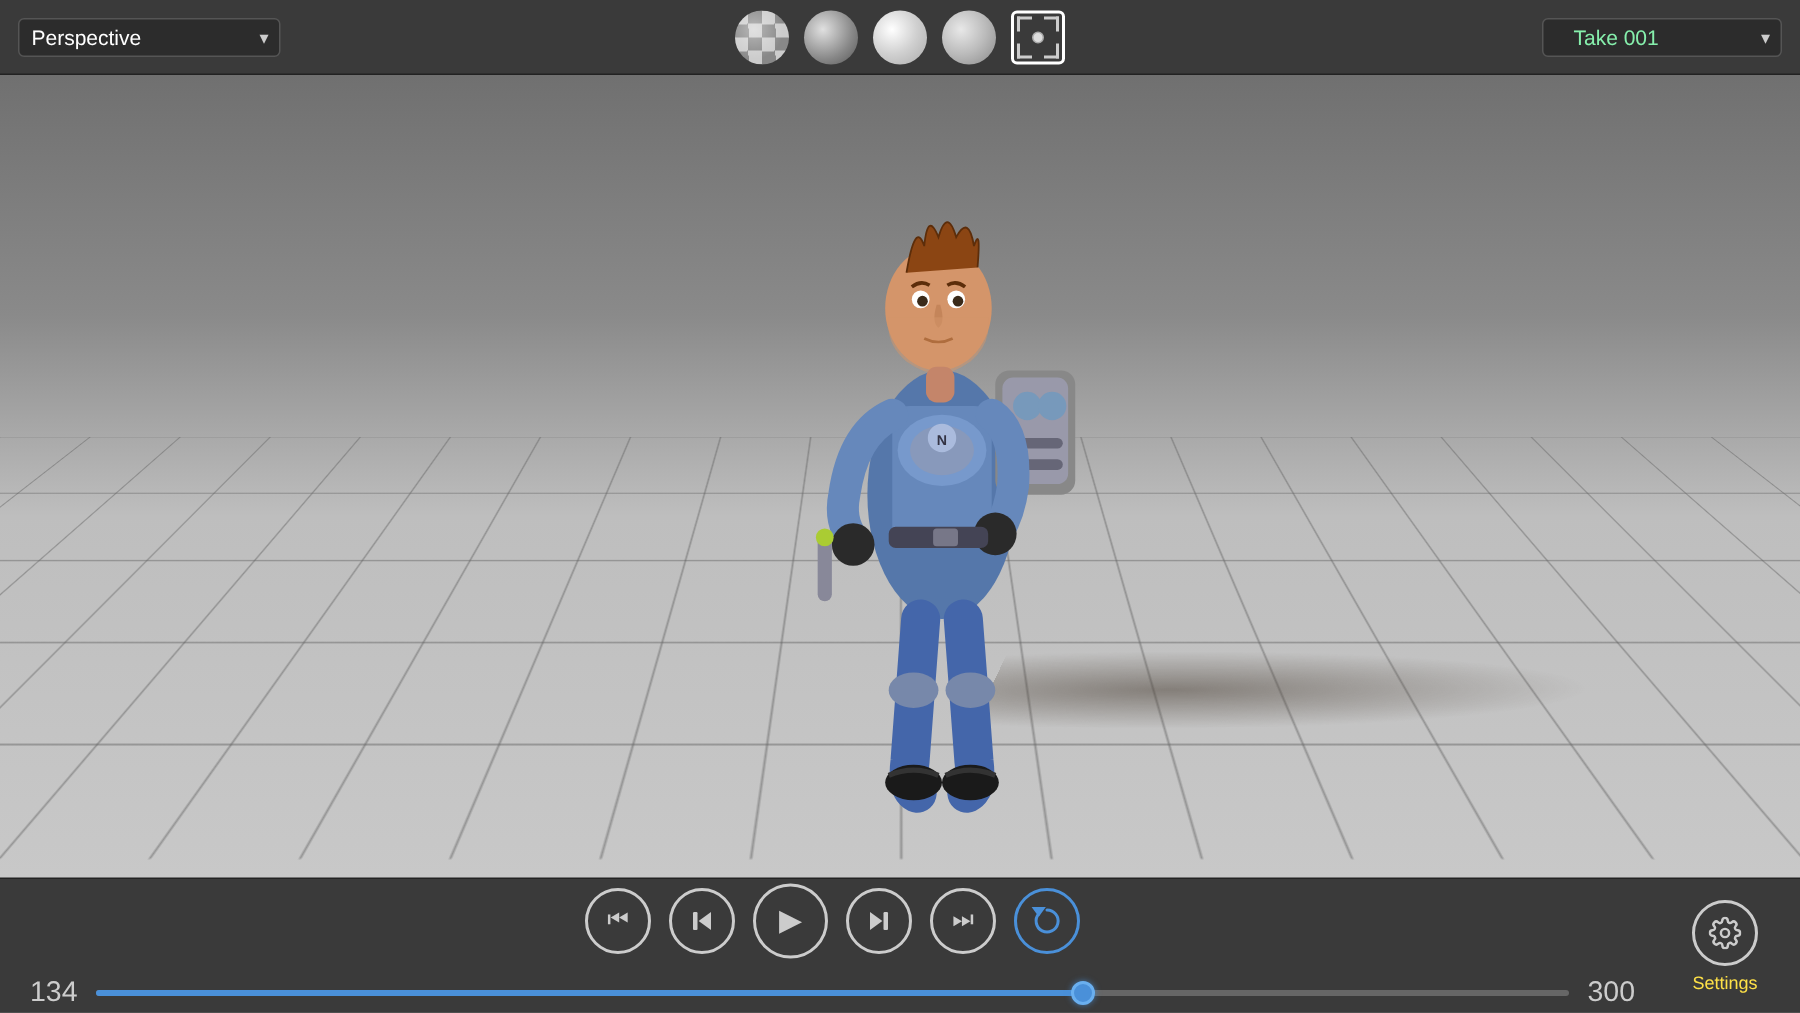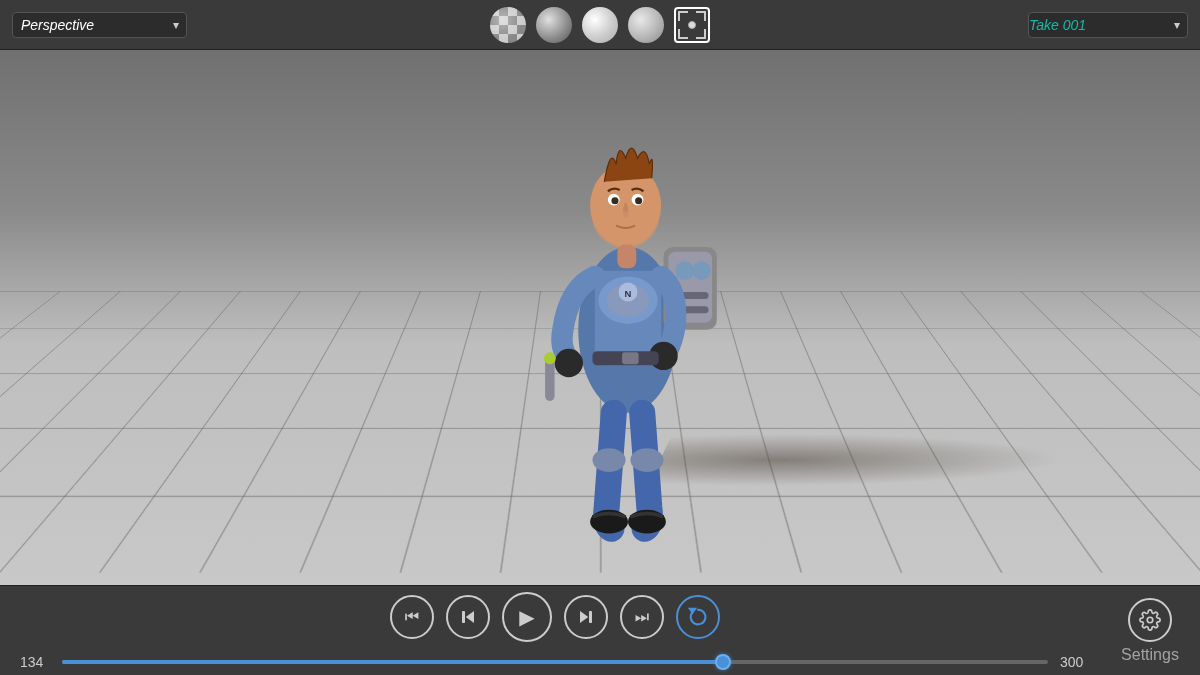--- a/index.html
+++ b/index.html
@@ -29,21 +29,20 @@
       background: #2c2c2c;
       color: #fff;
       border: 1px solid #555;
       border-radius: 4px;
       padding: 4px 24px 4px 8px;
       font-size: 14px;
       appearance: none;
       -webkit-appearance: none;
       cursor: pointer;
       width: 175px;
-      font-style: italic;
     }
     .select-wrapper {
       position: relative;
     }
     .select-wrapper::after {
       content: '▾';
       position: absolute;
       right: 8px;
       top: 50%;
       transform: translateY(-50%);
@@ -154,30 +153,29 @@
       border-radius: 50%;
       background: #ddd;
       border: 1px solid #aaa;
     }
 
     .take-select-wrapper {
       position: relative;
     }
     .take-select {
       background: #2c2c2c;
-      color: #14b8a6;
+      color: #86efac;
       border: 1px solid #555;
       border-radius: 4px;
-      padding: 4px 28px 4px 0;
+      padding: 4px 28px 4px 20px;
       font-size: 14px;
       appearance: none;
       -webkit-appearance: none;
       cursor: pointer;
       width: 160px;
-      font-style: italic;
     }
     .take-select-wrapper::after {
       content: '▾';
       position: absolute;
       right: 8px;
       top: 50%;
       transform: translateY(-50%);
       color: #ccc;
       pointer-events: none;
       font-size: 12px;
@@ -329,21 +327,21 @@
     }
 
     
     .timeline-row {
       display: flex;
       align-items: center;
       gap: 12px;
       width: 100%;
     }
     .timeline-label {
-      font-size: 14px;
+      font-size: 19px;
       color: #ccc;
       min-width: 30px;
     }
     .timeline-track {
       flex: 1;
       height: 4px;
       background: #666;
       border-radius: 2px;
       position: relative;
       cursor: pointer;
@@ -382,22 +380,22 @@
       height: 44px;
       border: 2px solid #ccc;
       border-radius: 50%;
       display: flex;
       align-items: center;
       justify-content: center;
       font-size: 20px;
       color: #ccc;
     }
     .settings-btn-label {
-      font-size: 16px;
-      color: #a3a3a3;
+      font-size: 12px;
+      color: #fde047;
     }
 
     
     .gear-svg {
       width: 22px;
       height: 22px;
     }
 
     
     .doc-icon {

